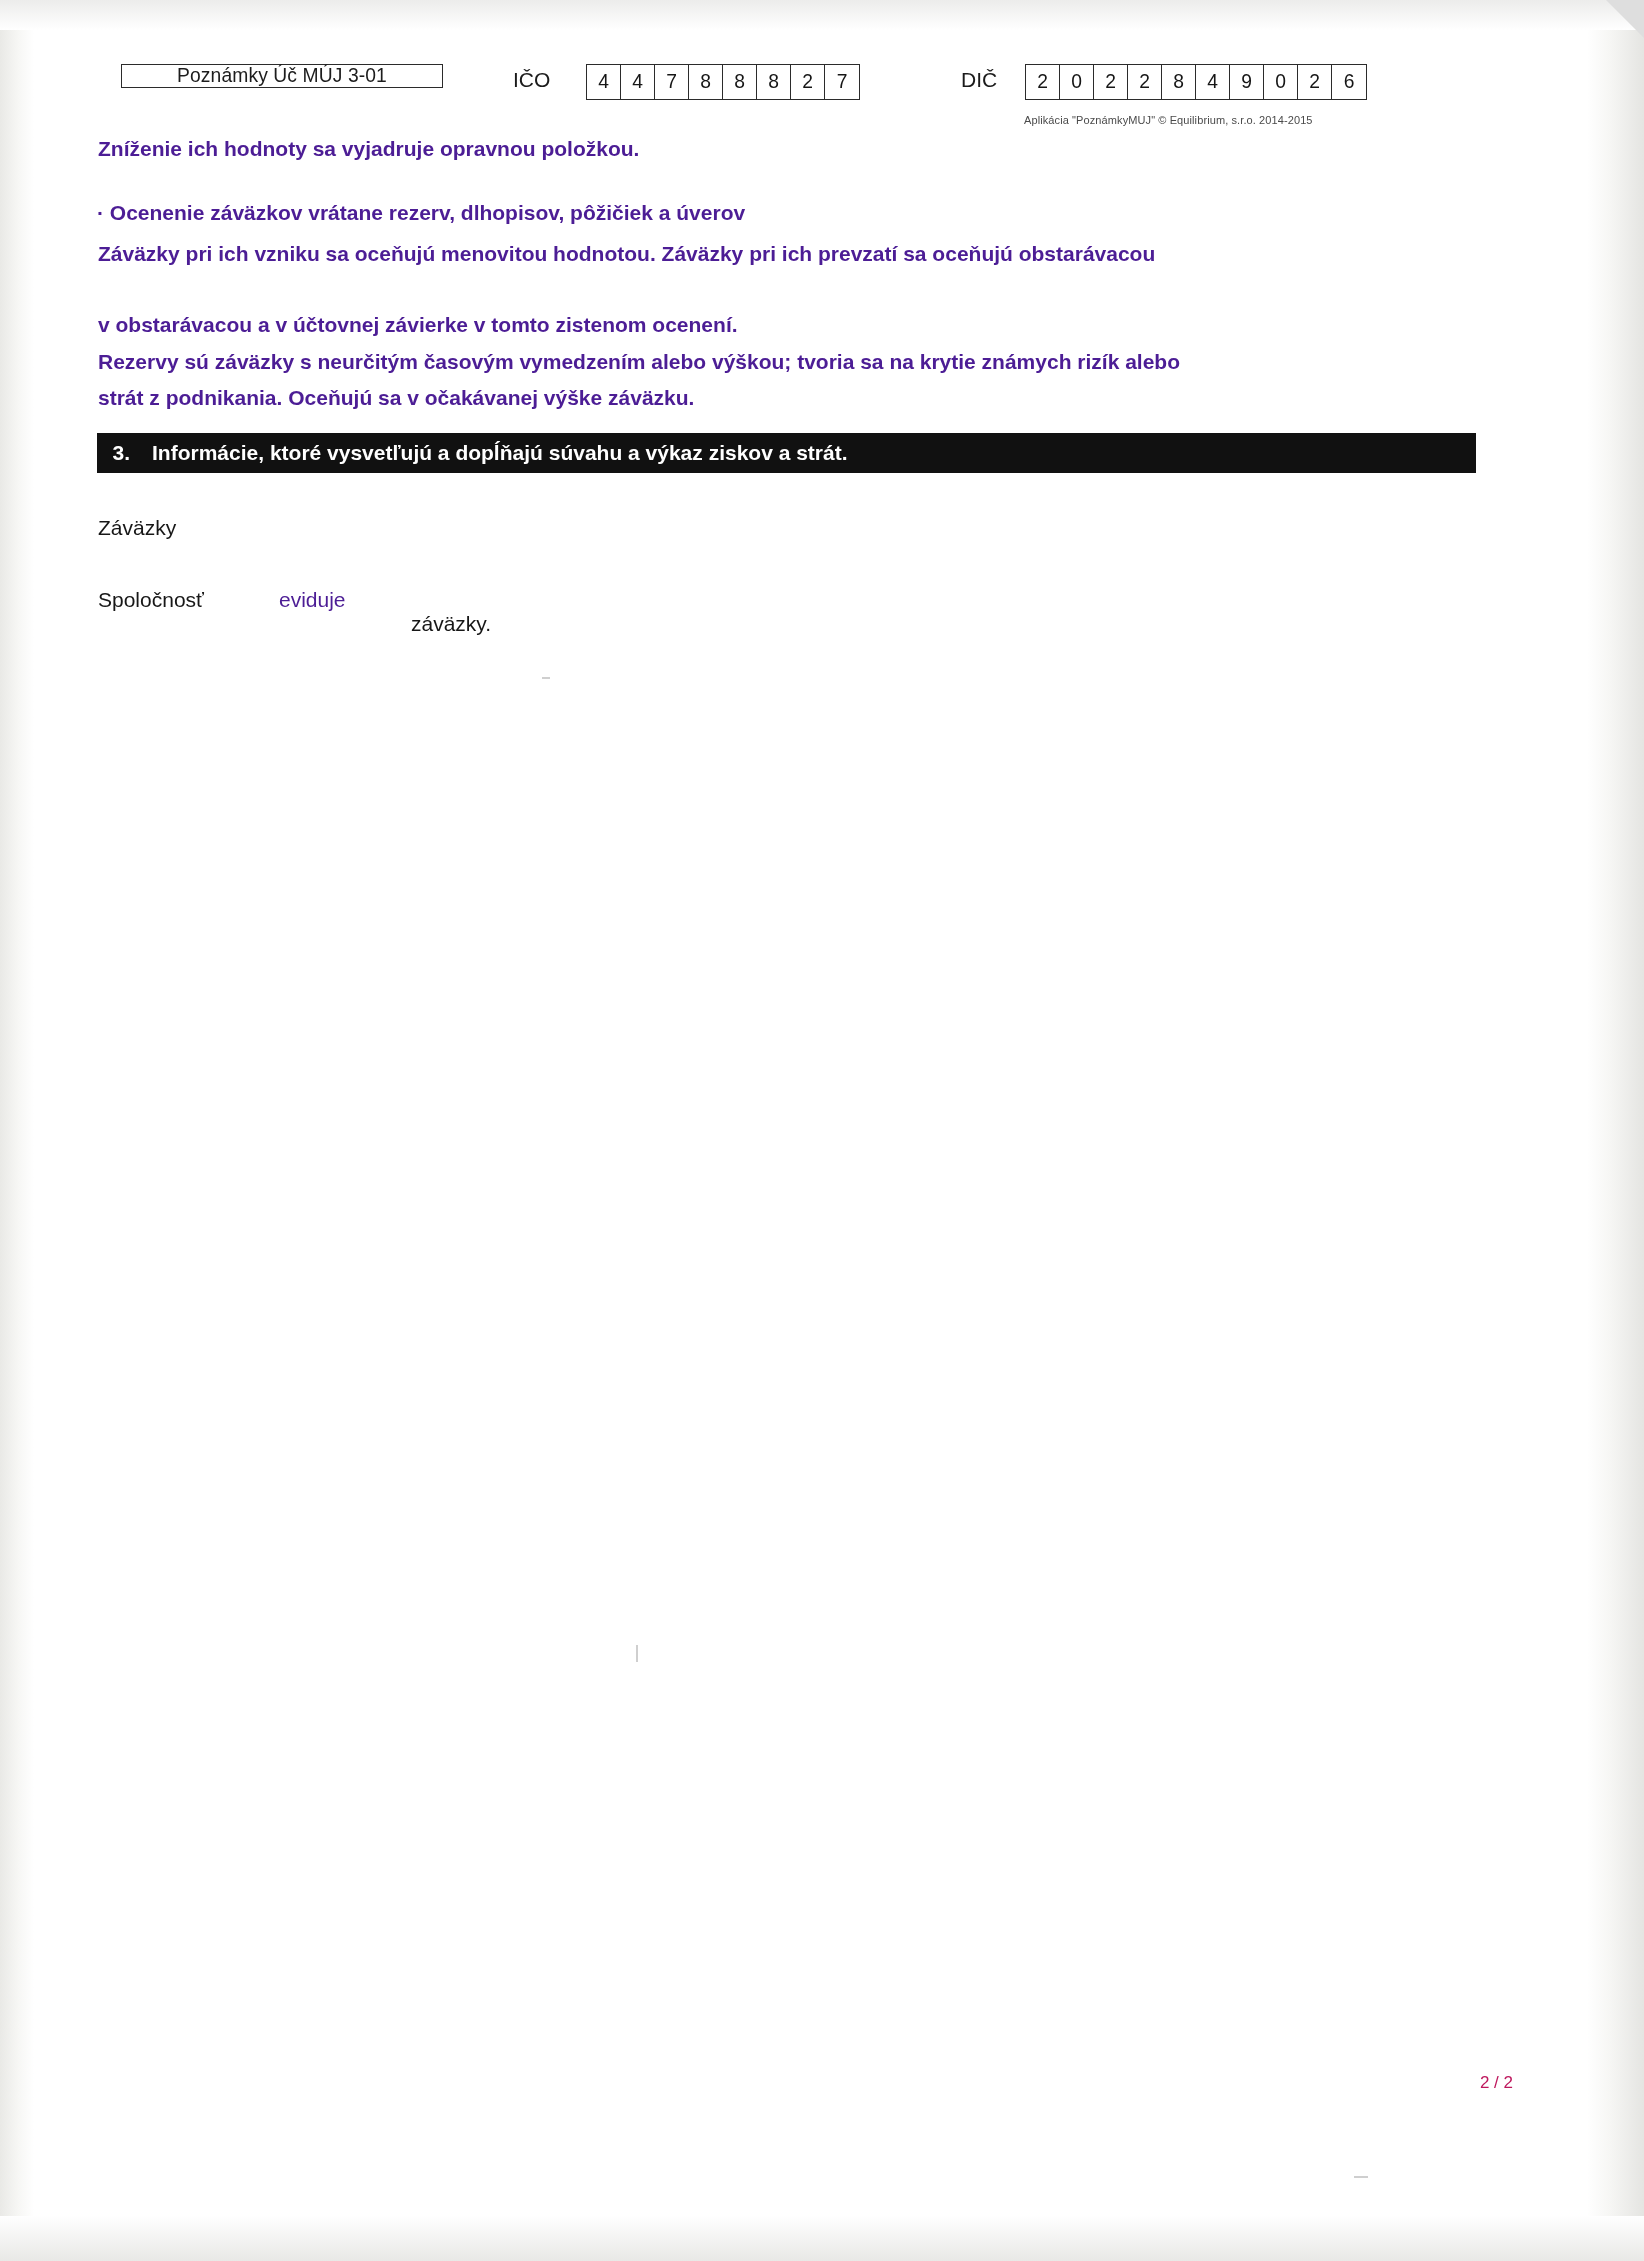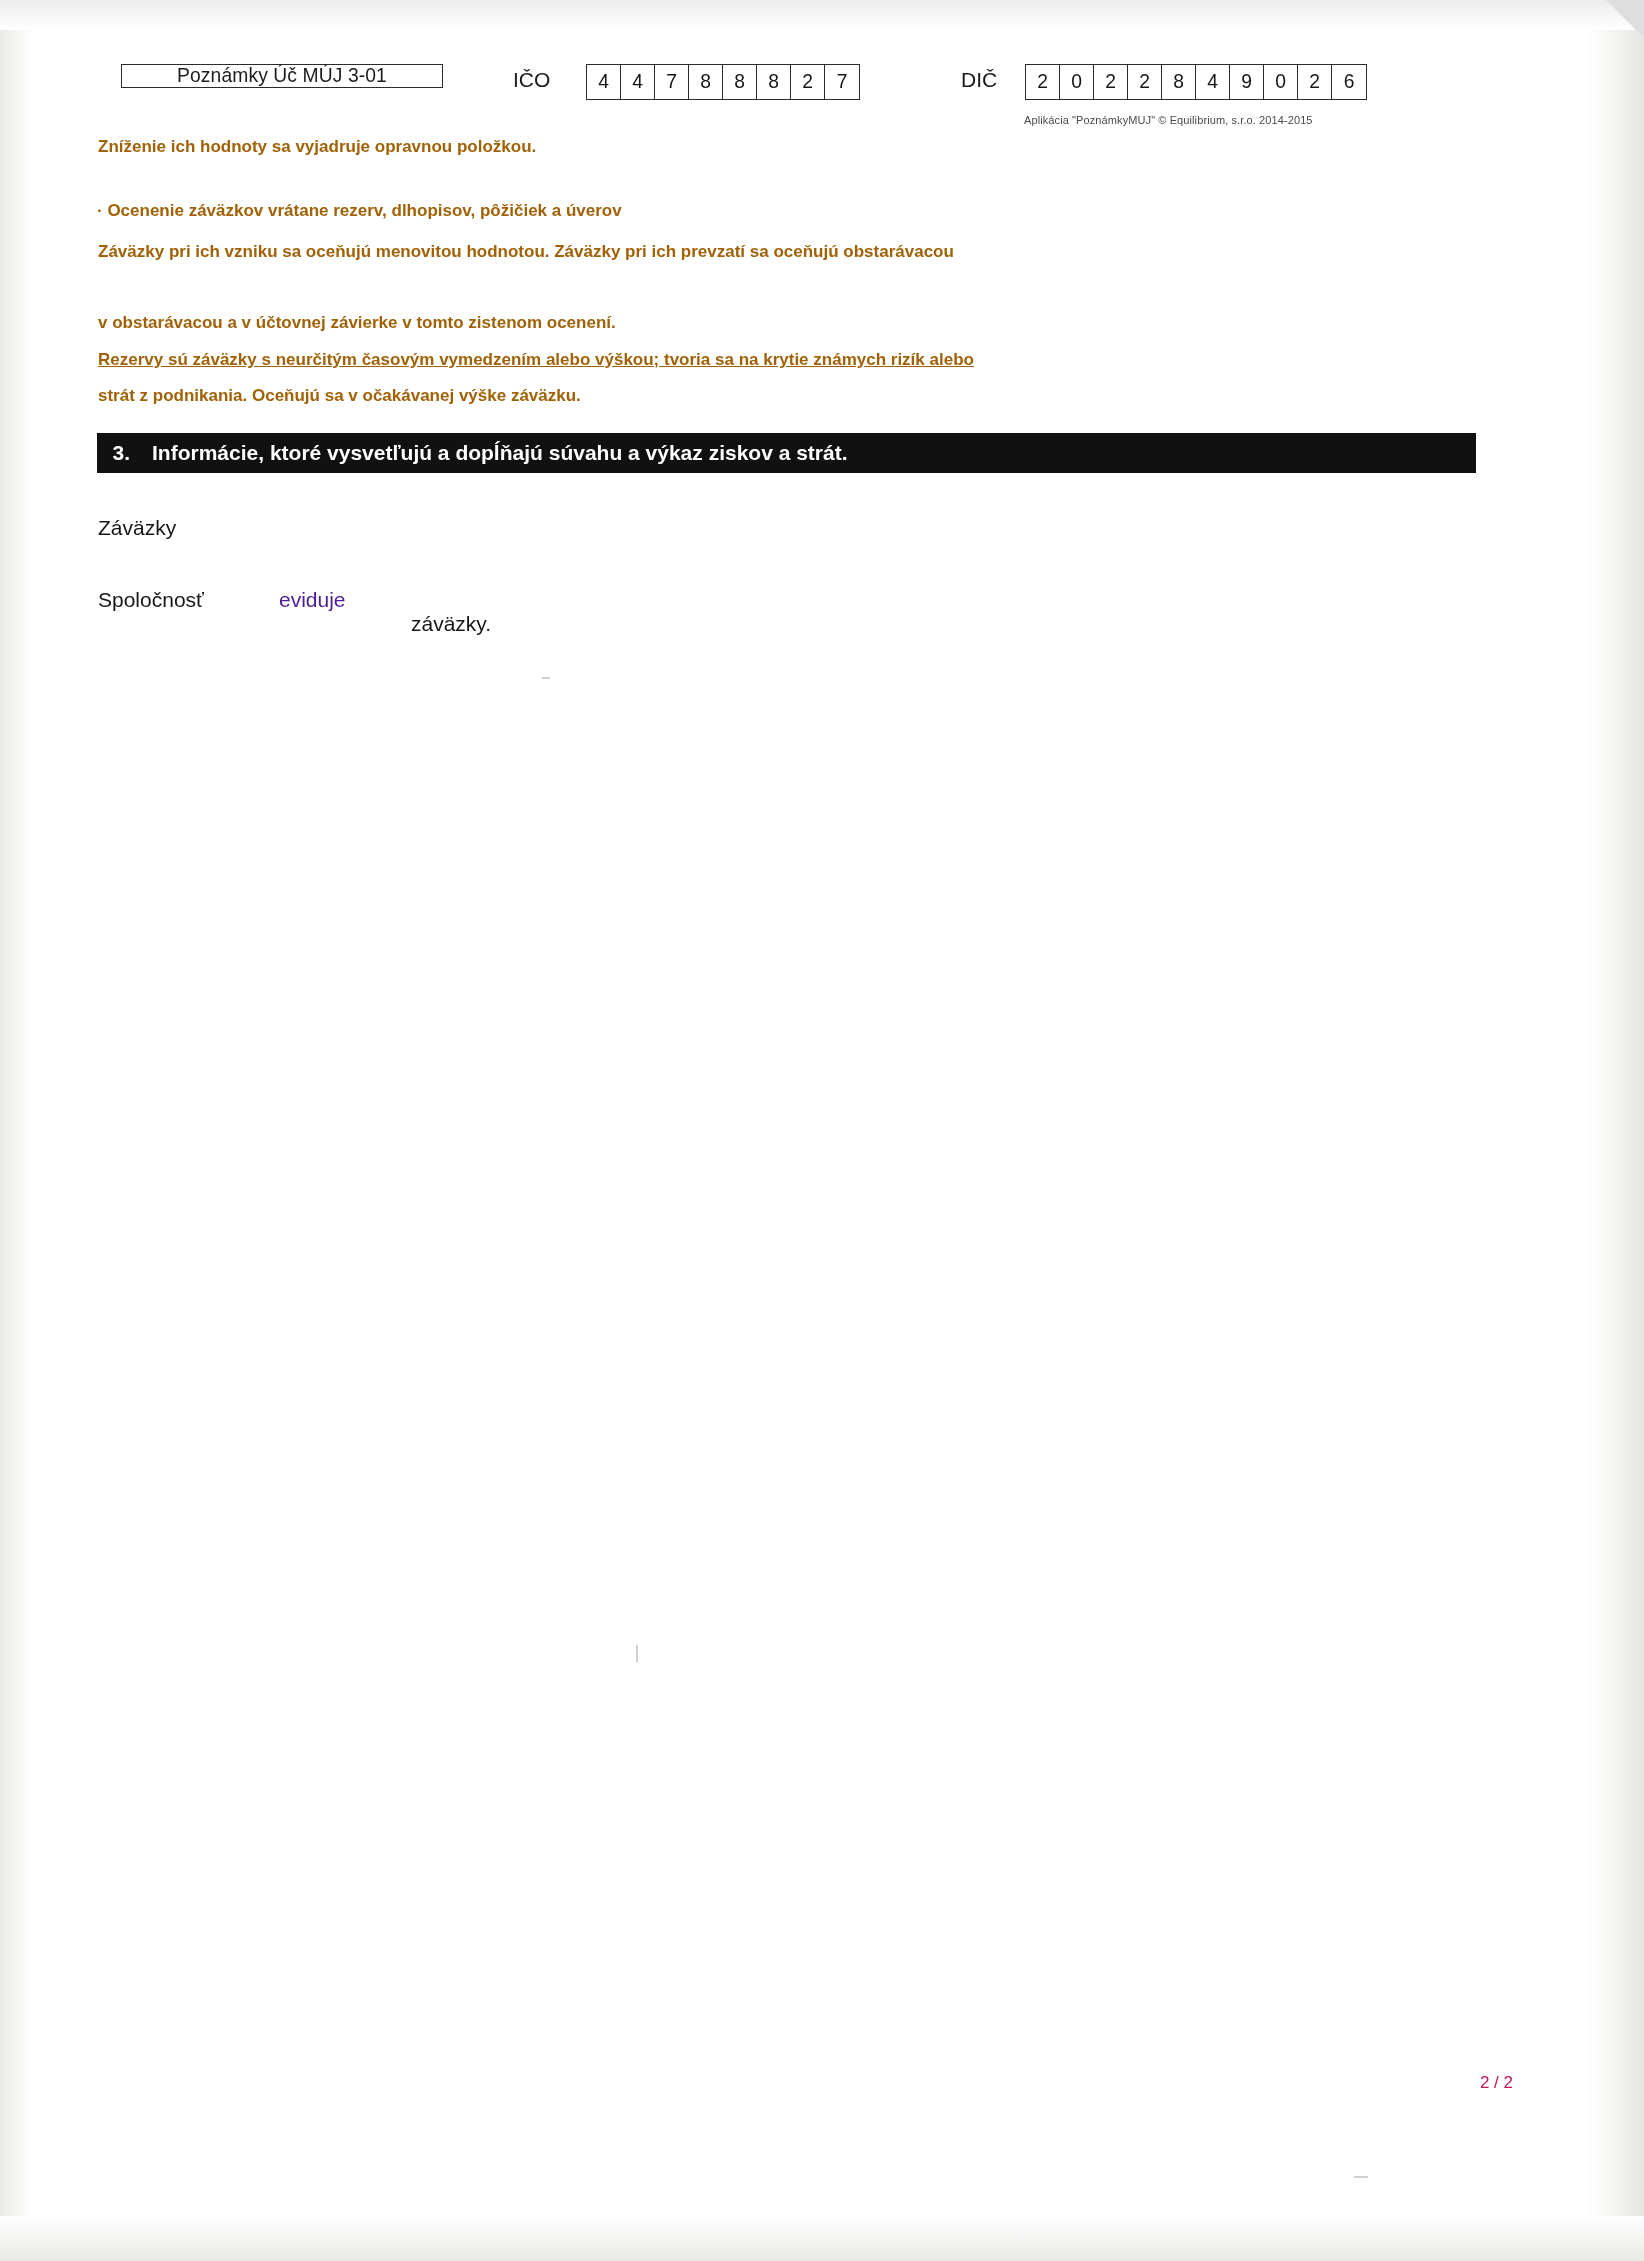--- a/index.html
+++ b/index.html
@@ -114,22 +114,22 @@
     left: 1024px;
     top: 114px;
     font-size: 11px;
     color: #4a4a4a;
     letter-spacing: 0.1px;
   }
 
   
   .line {
     position: absolute;
-    font-size: 17px;
-    color: #a16207;
+    font-size: 21px;
+    color: #4c1d95;
     white-space: nowrap;
   }
   .bold { font-weight: bold; }
 
   .section-bar {
     position: absolute;
     left: 97px;
     top: 433px;
     width: 1379px;
     height: 40px;
@@ -224,21 +224,21 @@
 
   <div class="app-credit">Aplikácia "PoznámkyMUJ" © Equilibrium, s.r.o. 2014-2015</div>
 
   <div class="line bold" style="left:98px; top:137px;">Zníženie ich hodnoty sa vyjadruje opravnou položkou.</div>
 
   <div class="line bold" style="left:97px; top:201px;">· Ocenenie záväzkov vrátane rezerv, dlhopisov, pôžičiek a úverov</div>
 
   <div class="line bold" style="left:98px; top:242px;">Záväzky pri ich vzniku sa oceňujú menovitou hodnotou. Záväzky pri ich prevzatí sa oceňujú obstarávacou</div>
   <div class="line bold" style="left:98px; top:313px;">v obstarávacou a v účtovnej závierke v tomto zistenom ocenení.</div>
 
-  <div class="line bold" style="left:98px; top:350px;text-decoration:underline;">Rezervy sú záväzky s neurčitým časovým vymedzením alebo výškou; tvoria sa na krytie známych rizík alebo</div>
+  <div class="line bold" style="left:98px; top:350px;">Rezervy sú záväzky s neurčitým časovým vymedzením alebo výškou; tvoria sa na krytie známych rizík alebo</div>
   <div class="line bold" style="left:98px; top:386px;">strát z podnikania. Oceňujú sa v očakávanej výške záväzku.</div>
 
   <div class="section-bar">
     <span class="num">3.</span>
     <span class="title">Informácie, ktoré vysvetľujú a dopĺňajú súvahu a výkaz ziskov a strát.</span>
   </div>
 
   <div class="subheading">Záväzky</div>
 
   <div class="sent-part" style="left:98px; top:588px;">Spoločnosť</div>

